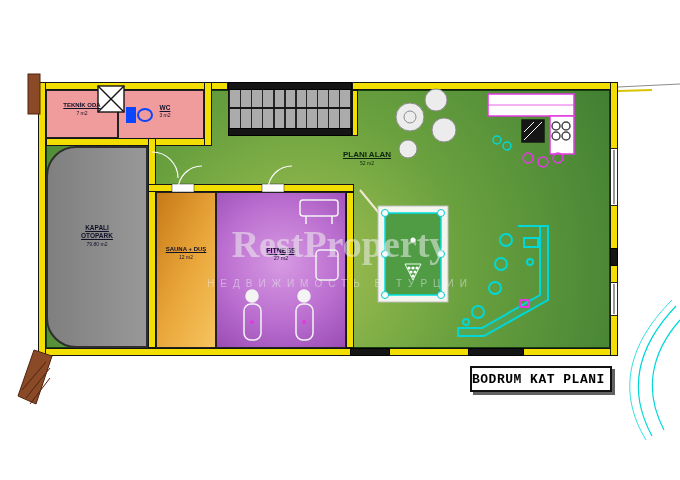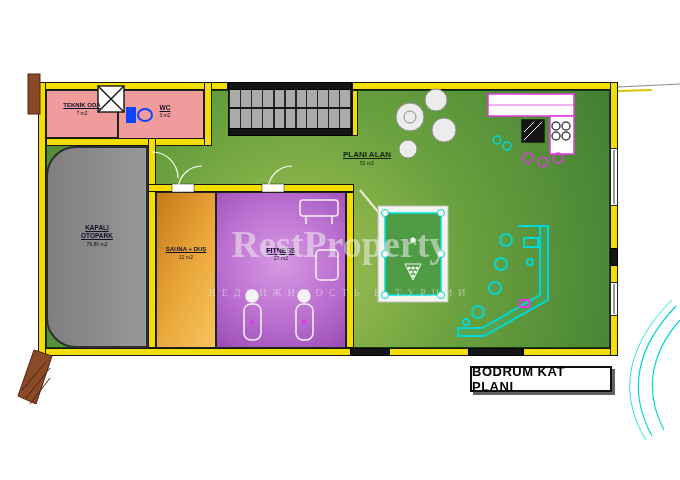--- a/index.html
+++ b/index.html
@@ -20,26 +20,26 @@
            border:1.5px solid #222;}
   .pink{background:#f19c9c;border:1px solid #222;}
   .stairs{background:#ababab;background-image:repeating-linear-gradient(90deg, rgba(15,15,15,.85) 0 1.5px, transparent 1.5px 11px);
           border:1px solid #111;}
   
   .room-label{text-align:center;color:#12122a;line-height:1.3;pointer-events:none;}
   .rname{font-weight:bold;text-decoration:underline;}
   .rarea{font-size:5px;font-weight:normal;}
   
   .title-box{display:flex;align-items:center;justify-content:flex-start;background:#fff;border:2px solid #111;
-             box-shadow:3px 3px 0 rgba(70,70,70,.85);font-family:Liberation Sans, sans-serif;font-weight:bold;
+             box-shadow:3px 3px 0 rgba(70,70,70,.85);font-family:Liberation Mono, monospace;font-weight:bold;
              font-size:13px;letter-spacing:.5px;color:#000;}
   
   .watermark{text-align:center;pointer-events:none;}
   .wm-brand{font-size:38px;font-weight:bold;font-family:"Liberation Serif",serif;color:rgba(238,238,238,.55);}
-  .wm-tag{font-size:10px;letter-spacing:6px;margin-top:21px;font-family:Liberation Serif, serif;
+  .wm-tag{font-size:10px;letter-spacing:6px;margin-top:12px;font-family:Liberation Sans, sans-serif;
           color:rgba(238,238,238,.5);}
   svg{position:absolute;left:0;top:0;}
 </style>
 </head>
 <body>
 
 <div id="canvas">
 
   <div class="abs green" style="left:46px;top:90px;width:564px;height:258px;"></div>
   <div class="abs pink" style="left:46px;top:90px;width:72px;height:48px;"></div>

